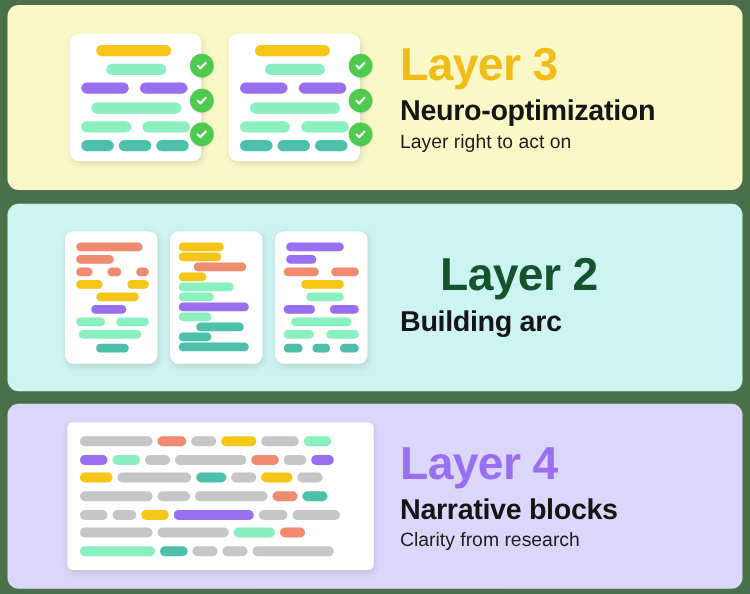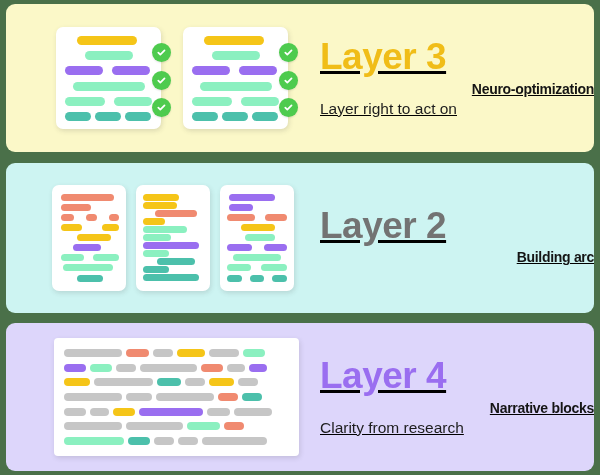--- a/index.html
+++ b/index.html
@@ -39,40 +39,38 @@
   .art-3{width:310px;padding-left:22px;gap:22px;}
   .art-2{width:310px;padding-left:24px;gap:10px;}
   .art-1{width:310px;padding-left:30px;}
 
   .text-col{
     flex:1 1 auto;
     display:flex;flex-direction:column;
     justify-content:center;
     padding-left:4px;
     box-sizing:border-box;
-    text-decoration:underline;
   }
   .layer-title{
     font-size:37px;
     font-weight:bold;
     letter-spacing:-0.5px;
     line-height:1.02;
     margin:0 0 5px 0;
   }
   .t3{color:#f0bd18;}
-  .t2{color:#737373;}
+  .t2{color:#14532d;margin-left:32px;}
   .t1{color:#9a6ef0;}
   .layer-head{
-    font-size:14px;
+    font-size:23px;
     font-weight:bold;
     color:#151515;
     line-height:1.15;
     margin:0 0 3px 0;
     letter-spacing:-0.3px;
-    text-align:right;
   }
   .layer-sub{
     font-size:15.5px;
     color:#1d1d1d;
     line-height:1.2;
     margin:0;
   }
 
   
   .card{

